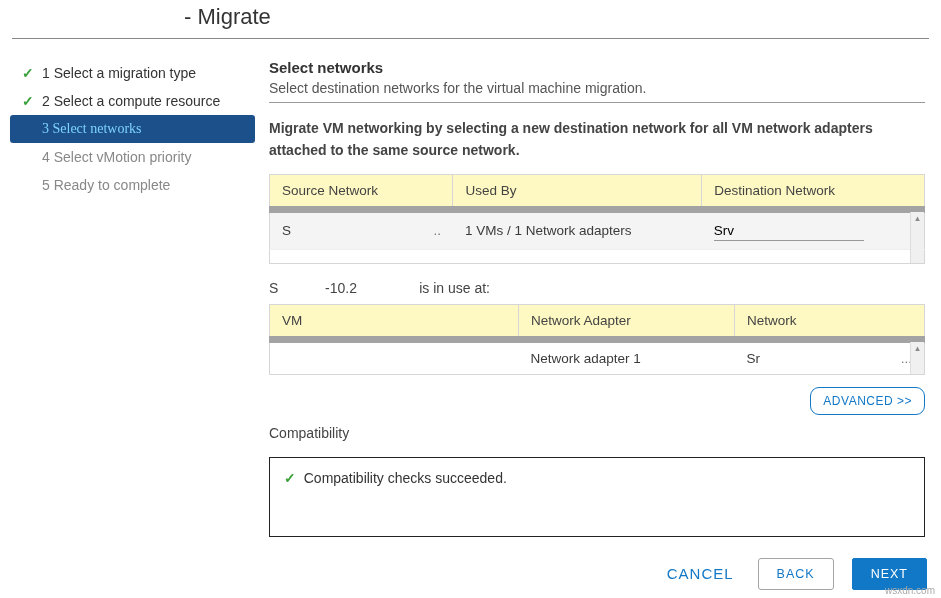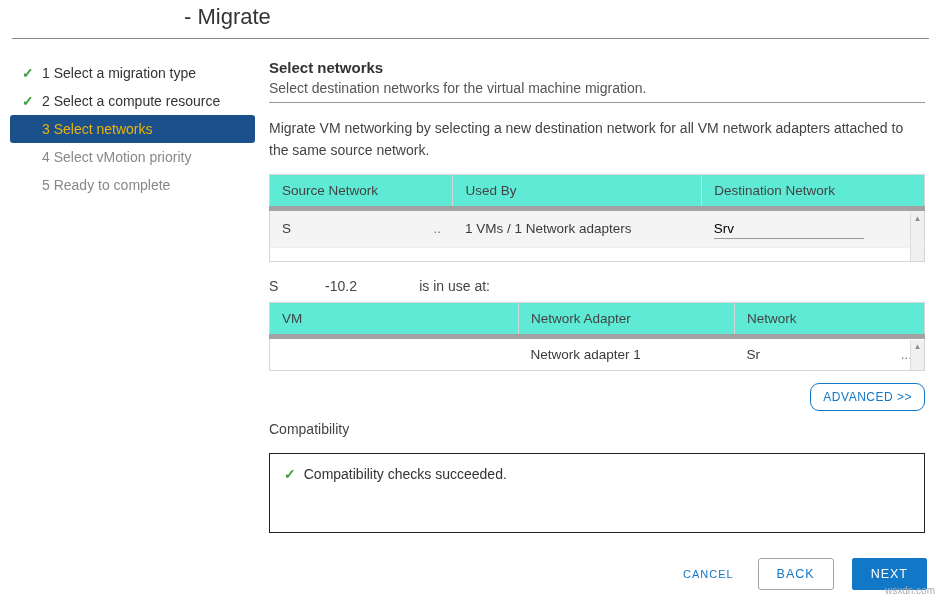--- a/index.html
+++ b/index.html
@@ -35,55 +35,56 @@
     color: #555;
     display: flex;
     align-items: center;
     gap: 6px;
     border-radius: 0;
     cursor: pointer;
   }
   .step.done { color: #333; }
   .step.active {
     background: #1c508a;
-    color: #eab308;
+    color: #7dd3fc;
     border-radius: 3px;
+    font-family: Liberation Serif, serif;
   }
   .check-icon {
     color: #3ba03b;
     font-weight: bold;
     width: 14px;
     display: inline-block;
   }
   .step.active .num, .step .num {
     width: 14px;
     display: inline-block;
   }
   .step.future { color: #888; }
   .main {
     flex: 1;
     padding: 8px 6px 0 14px;
   }
   .section-title { font-weight: 600; font-size: 15px; color: #333; margin-bottom: 4px; }
   .section-sub { color: #555; margin-bottom: 6px; }
   .hr { border: none; border-bottom: 1px solid #999; margin: 6px 0 14px 0; }
-  .desc { color: #444; line-height: 1.6; margin-bottom: 12px; }
+  .desc { color: #444; line-height: 1.6; margin-bottom: 12px; font-weight: bold; }
   .tbl {
     border: 1px solid #d6d6d6;
     width: 100%;
     border-collapse: collapse;
     font-size: 13.5px;
   }
   .tbl th {
-    background: #5eead4;
+    background: #fef9c3;
     text-align: left;
     font-weight: 500;
     padding: 8px 12px;
     border-right: 1px solid #d6d6d6;
-    border-bottom: 5px solid #a3a3a3;
+    border-bottom: 7px solid #a3a3a3;
     color: #444;
   }
   .tbl th:last-child { border-right: none; }
   .tbl td {
     padding: 8px 12px;
     background: #f4f4f4;
     border-top: 1px solid #eee;
   }
   .tbl-wrap { position: relative; margin-bottom: 8px; }
   .scroll-stub {
@@ -129,21 +130,21 @@
     position: absolute;
     left: 0; right: 0; bottom: 8px;
     display: flex;
     justify-content: flex-end;
     align-items: center;
     gap: 18px;
     padding-right: 14px;
   }
   .btn-text {
     color: #1378c6;
-    font-size: 11px;
+    font-size: 15px;
     letter-spacing: 1px;
     background: none;
     border: none;
     cursor: pointer;
     font-weight: 500;
     padding: 8px 6px;
   }
   .btn-outline {
     border: 1px solid #a5a5a5;
     color: #1378c6;

